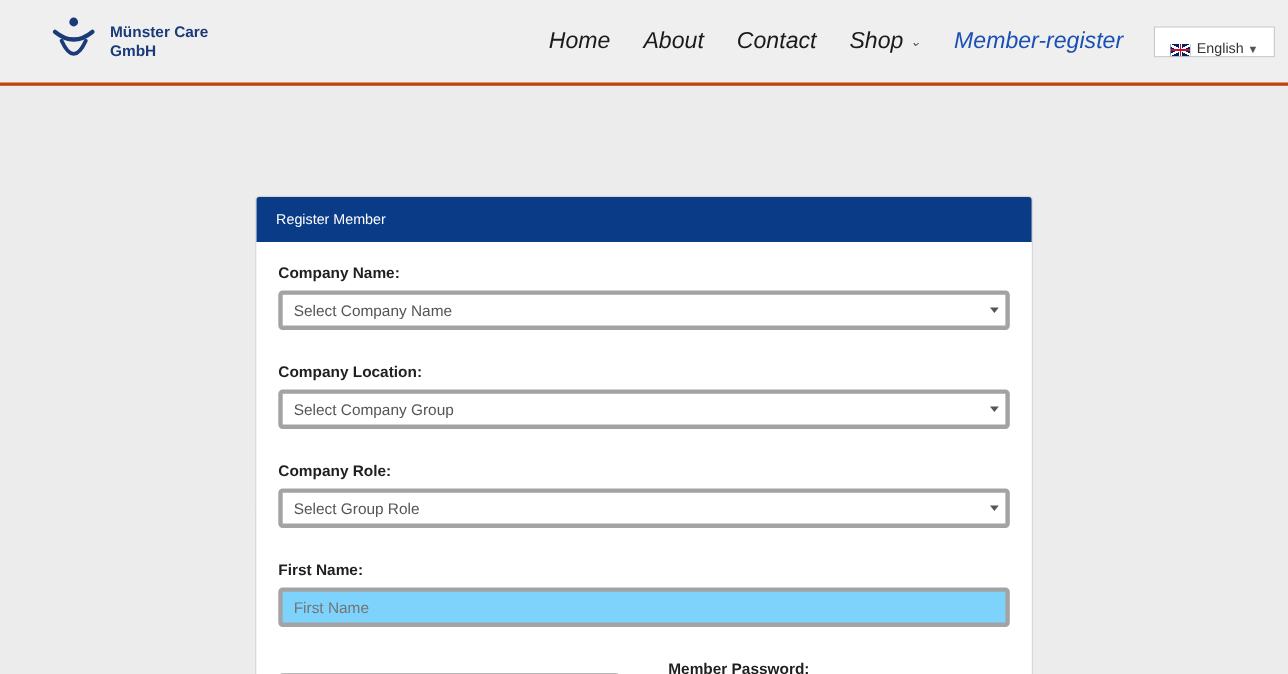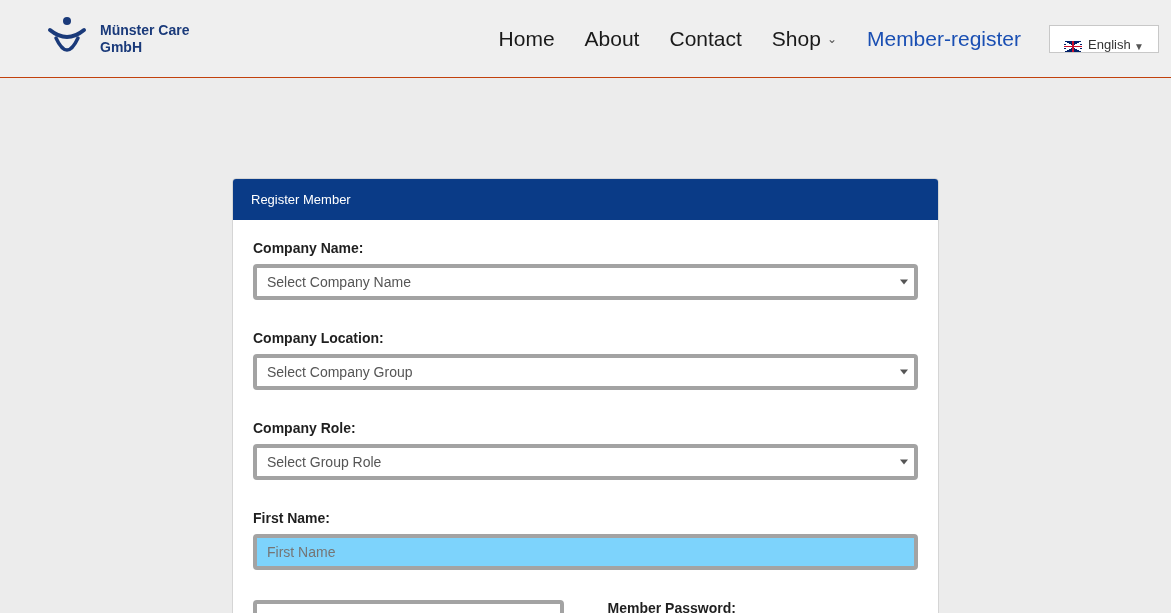--- a/index.html
+++ b/index.html
@@ -5,21 +5,21 @@
   * { box-sizing: border-box; margin: 0; padding: 0; }
   body {
     font-family: Arial, Helvetica, sans-serif;
     background: #ececec;
     width: 1171px;
     height: 613px;
     overflow: hidden;
   }
   .header {
     background: #efefef;
-    border-bottom: 1px solid #c2410c;
+    border-bottom: 3px solid #c2410c;
     height: 78px;
     display: flex;
     align-items: center;
     padding: 0 12px 0 40px;
     position: relative;
   }
   .logo {
     display: flex;
     align-items: center;
     gap: 6px;
@@ -30,20 +30,21 @@
     font-weight: bold;
     font-size: 14px;
     line-height: 1.2;
   }
   .nav {
     display: flex;
     gap: 30px;
     margin-left: auto;
     margin-right: 28px;
     align-items: center;
+    font-style: italic;
   }
   .nav-item {
     font-size: 21px;
     color: #1a1a1a;
     cursor: pointer;
     display: flex;
     align-items: center;
     gap: 6px;
   }
   .nav-item.active {
@@ -153,20 +154,21 @@
     width: 0; height: 0;
     border-left: 4px solid transparent;
     border-right: 4px solid transparent;
     border-top: 5px solid #555;
     transform: translateY(-50%);
     pointer-events: none;
   }
   .row2 {
     display: flex;
     gap: 44px;
+    align-items: center;
   }
   .row2 .col {
     flex: 1;
   }
 </style>
 </head>
 <body>
 
 <div class="header">
   <div class="logo">

